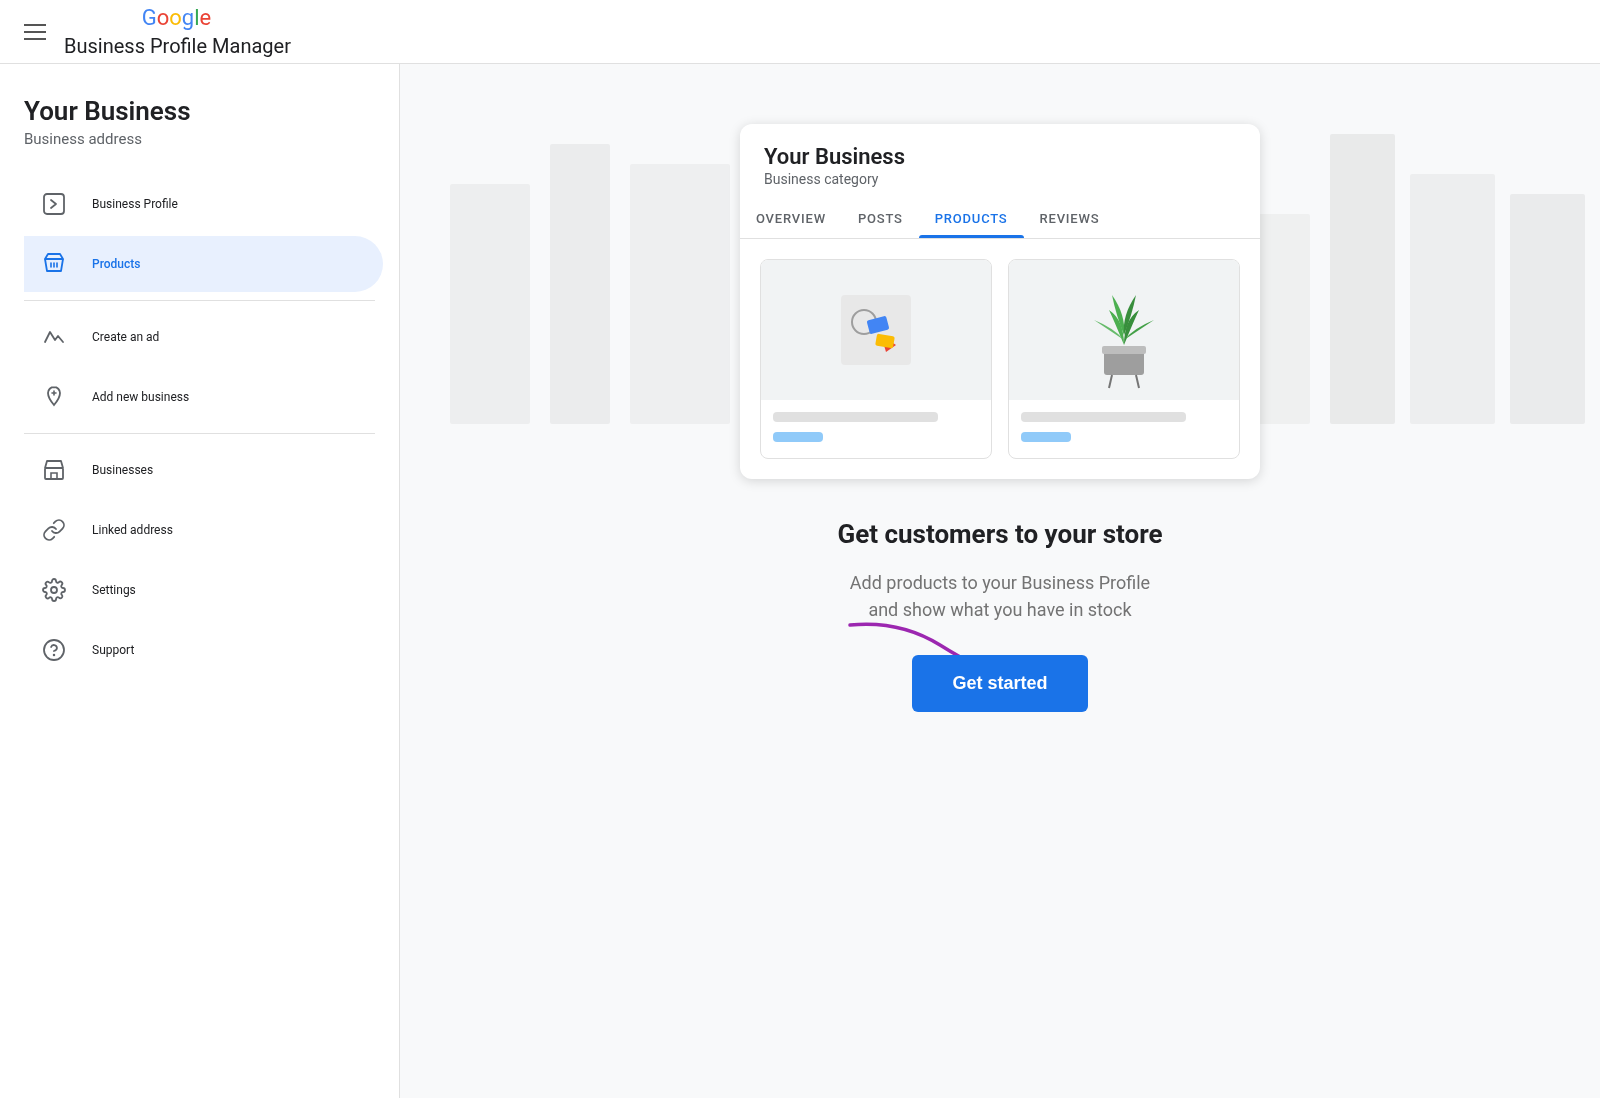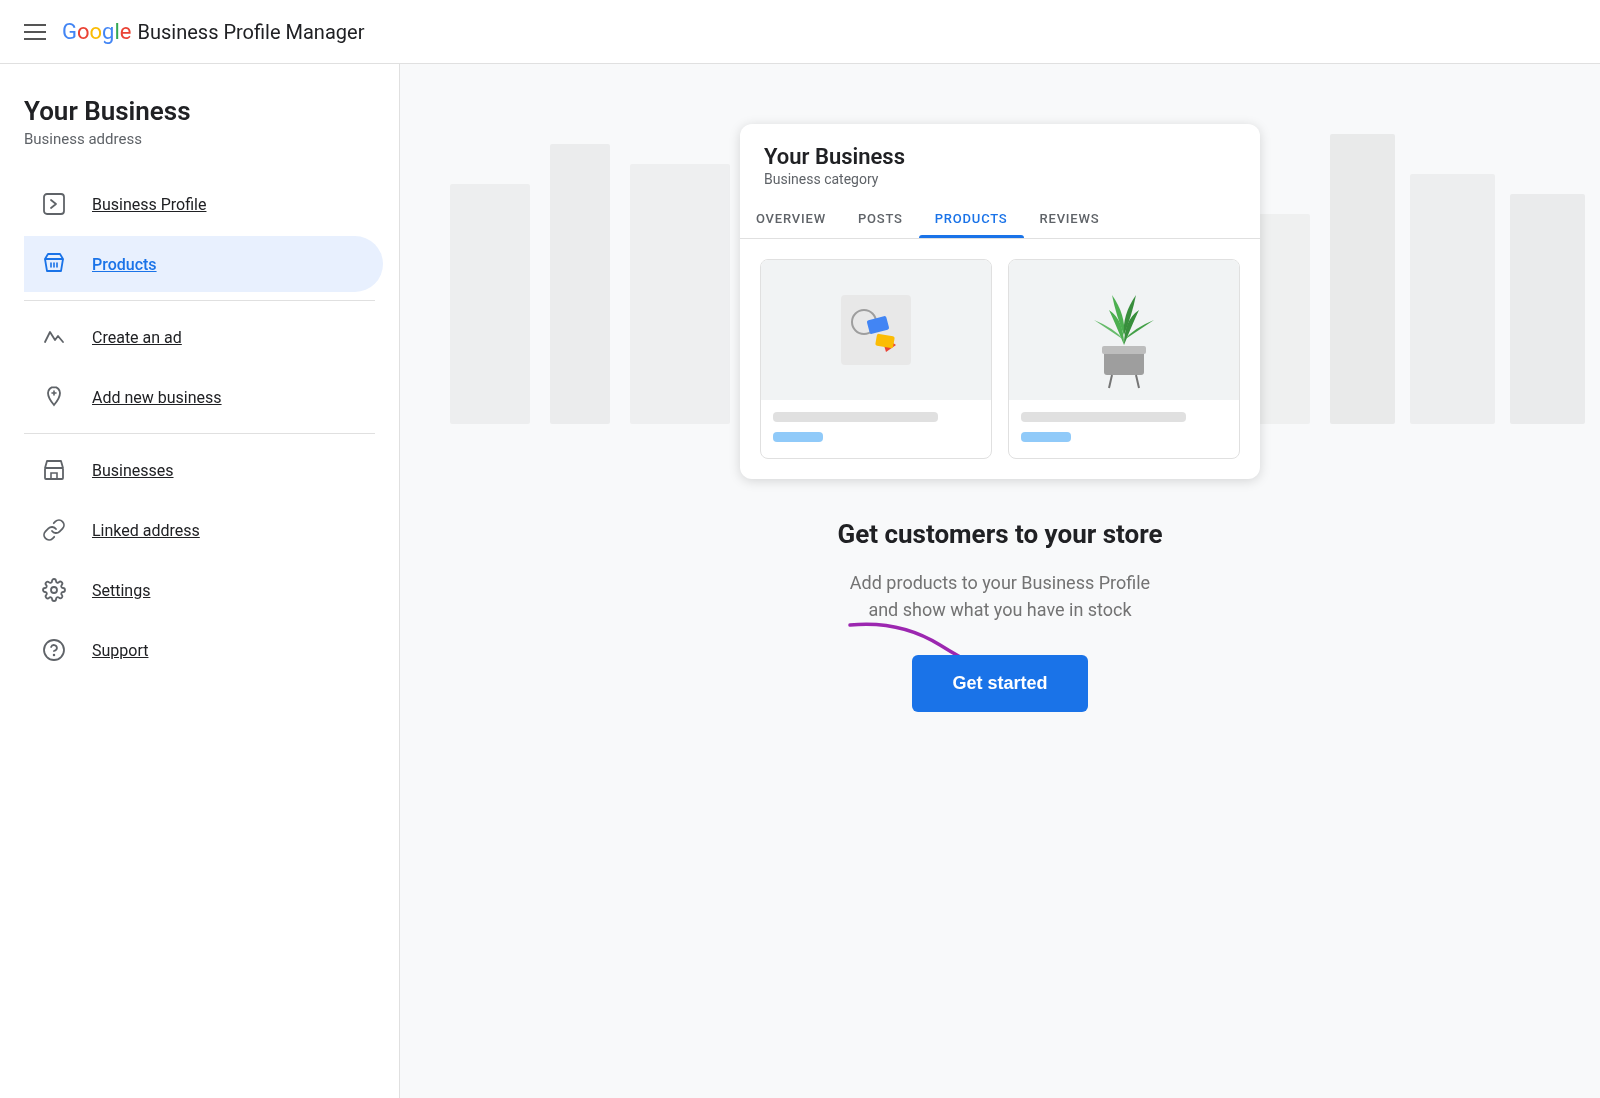--- a/index.html
+++ b/index.html
@@ -19,21 +19,21 @@
     }
     .menu-icon {
       cursor: pointer;
       margin-right: 16px;
       display: flex; flex-direction: column; gap: 5px;
     }
     .menu-icon span {
       display: block; width: 22px; height: 2px; background: #555;
     }
     .logo {
-      display: flex; align-items: center; gap: 4px; font-size: 22px; font-weight: 400;
+      display: flex; align-items: center; gap: 4px; font-size: 22px; font-weight: 400; flex-direction: column;
     }
     .logo-google { font-size: 22px; }
     .g-blue { color: #4285F4; }
     .g-red { color: #EA4335; }
     .g-yellow { color: #FBBC05; }
     .g-green { color: #34A853; }
     .logo-text { color: #202124; font-size: 20px; margin-left: 2px; }
 
     
     .layout {
@@ -63,24 +63,23 @@
     }
     .nav-item {
       display: flex;
       align-items: center;
       gap: 24px;
       padding: 14px 20px 14px 16px;
       border-radius: 0 50px 50px 0;
       cursor: pointer;
       margin-right: 16px;
       margin-bottom: 4px;
-      font-size: 16px;
+      font-size: 12px;
       color: #202124;
       transition: background 0.1s;
-      text-decoration: underline;
     }
     .nav-item.active {
       background: #e8f0fe;
       color: #1a73e8;
       font-weight: 500;
     }
     .nav-item .icon {
       width: 28px; height: 28px;
       display: flex; align-items: center; justify-content: center;
       flex-shrink: 0;

